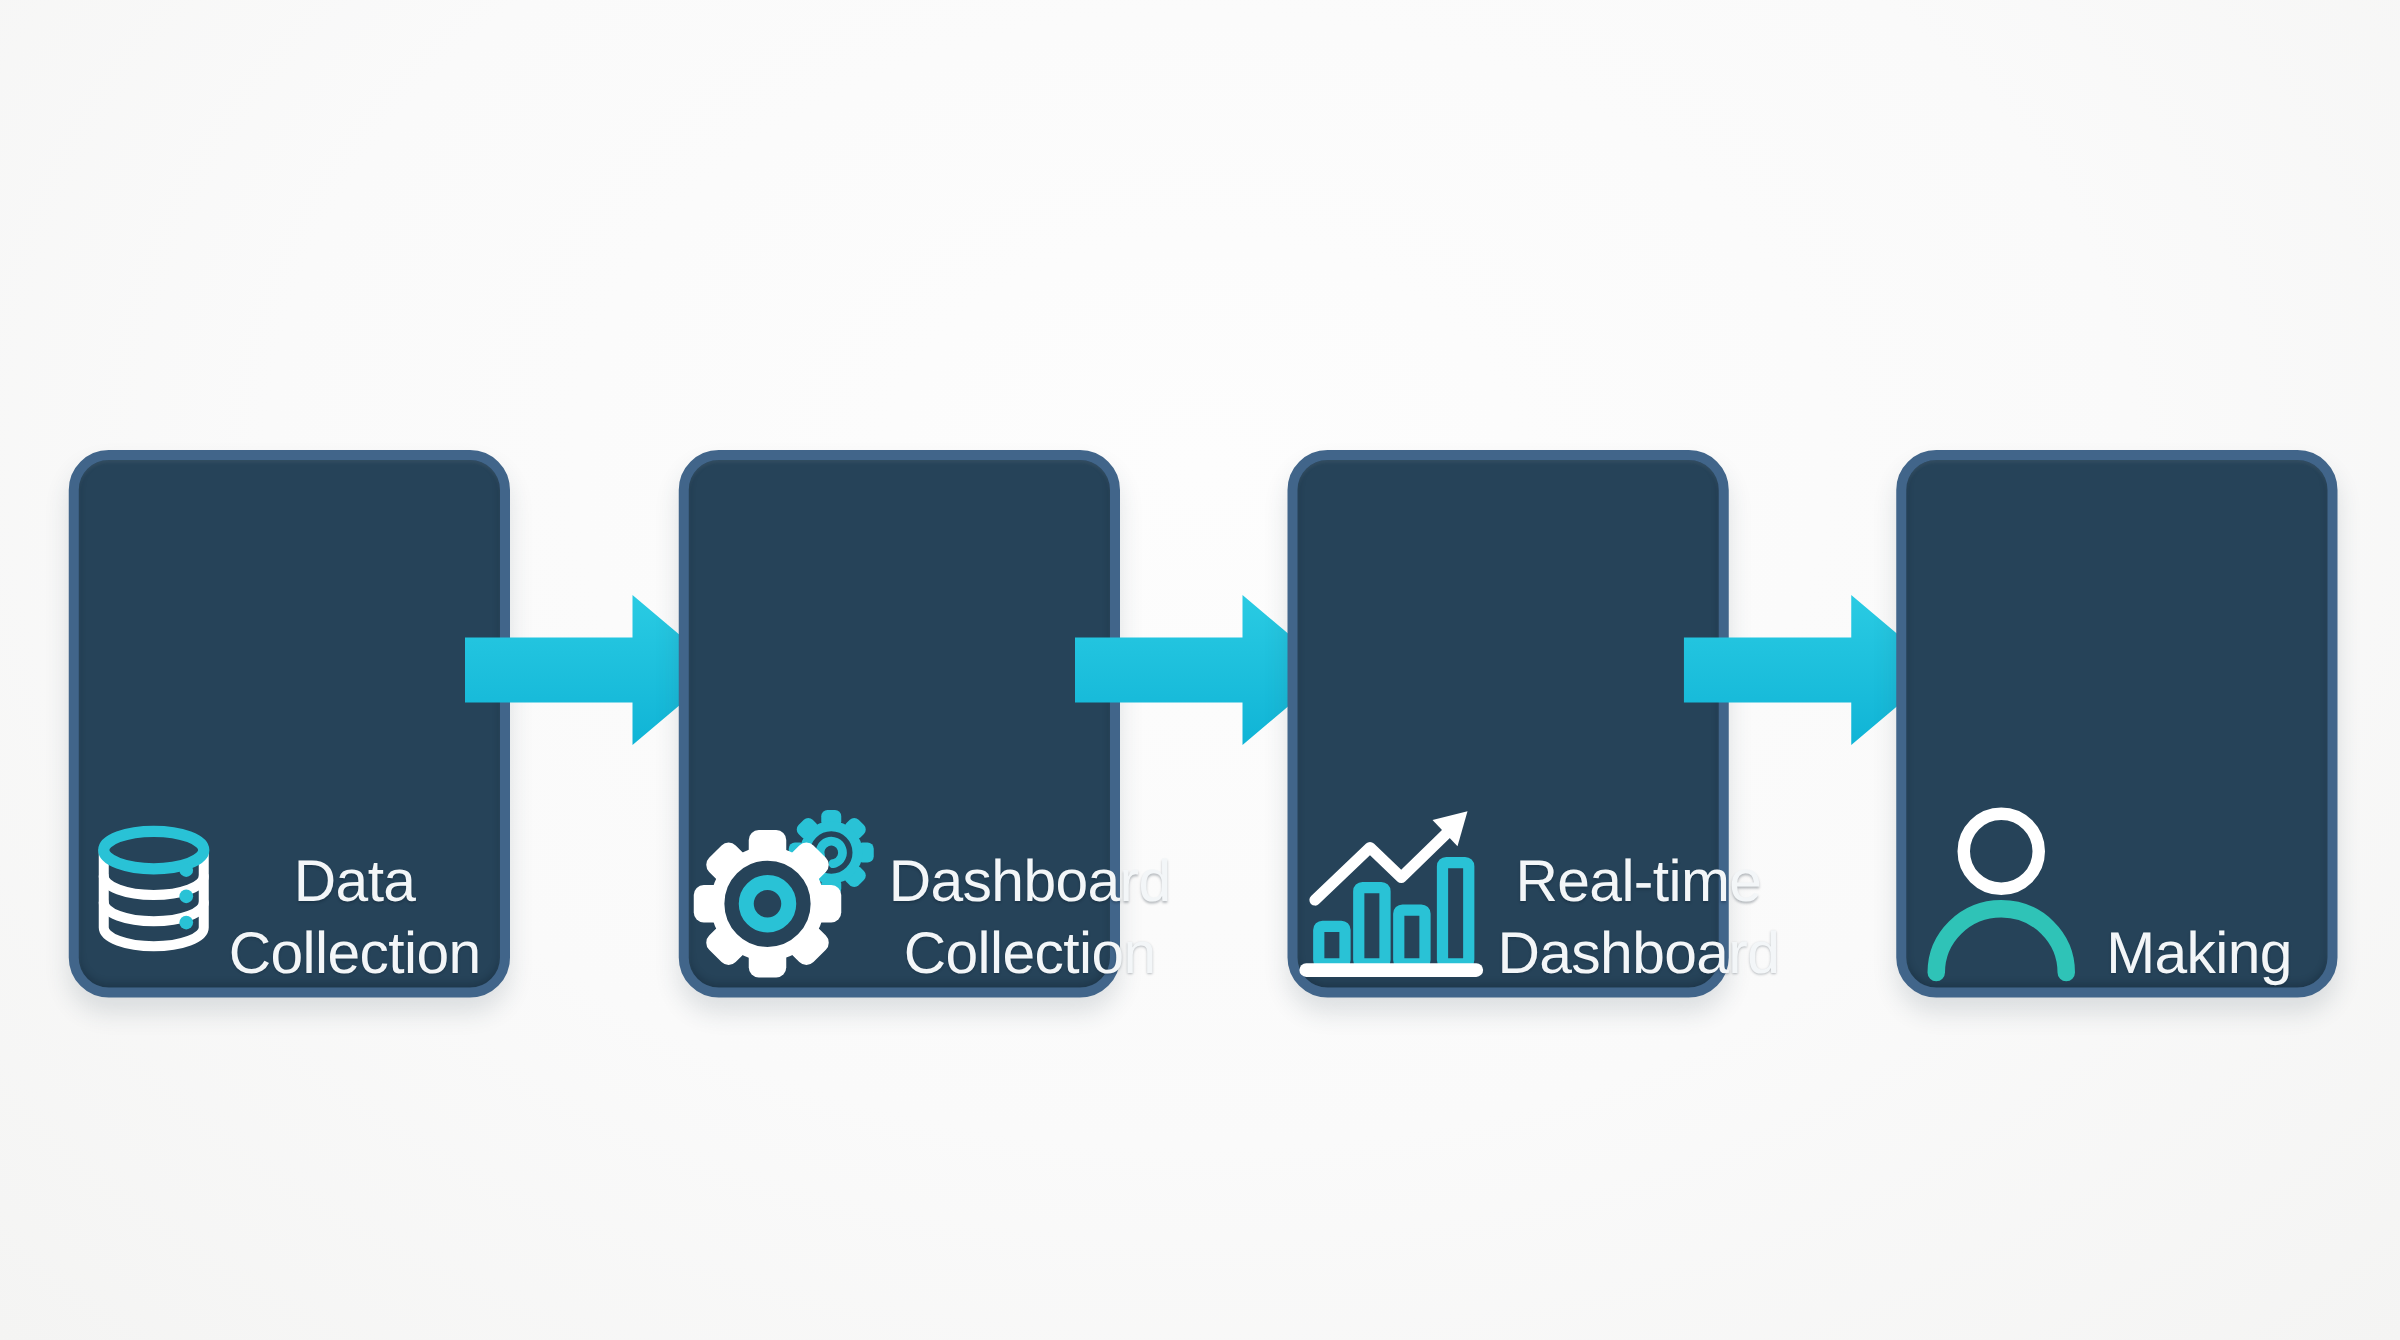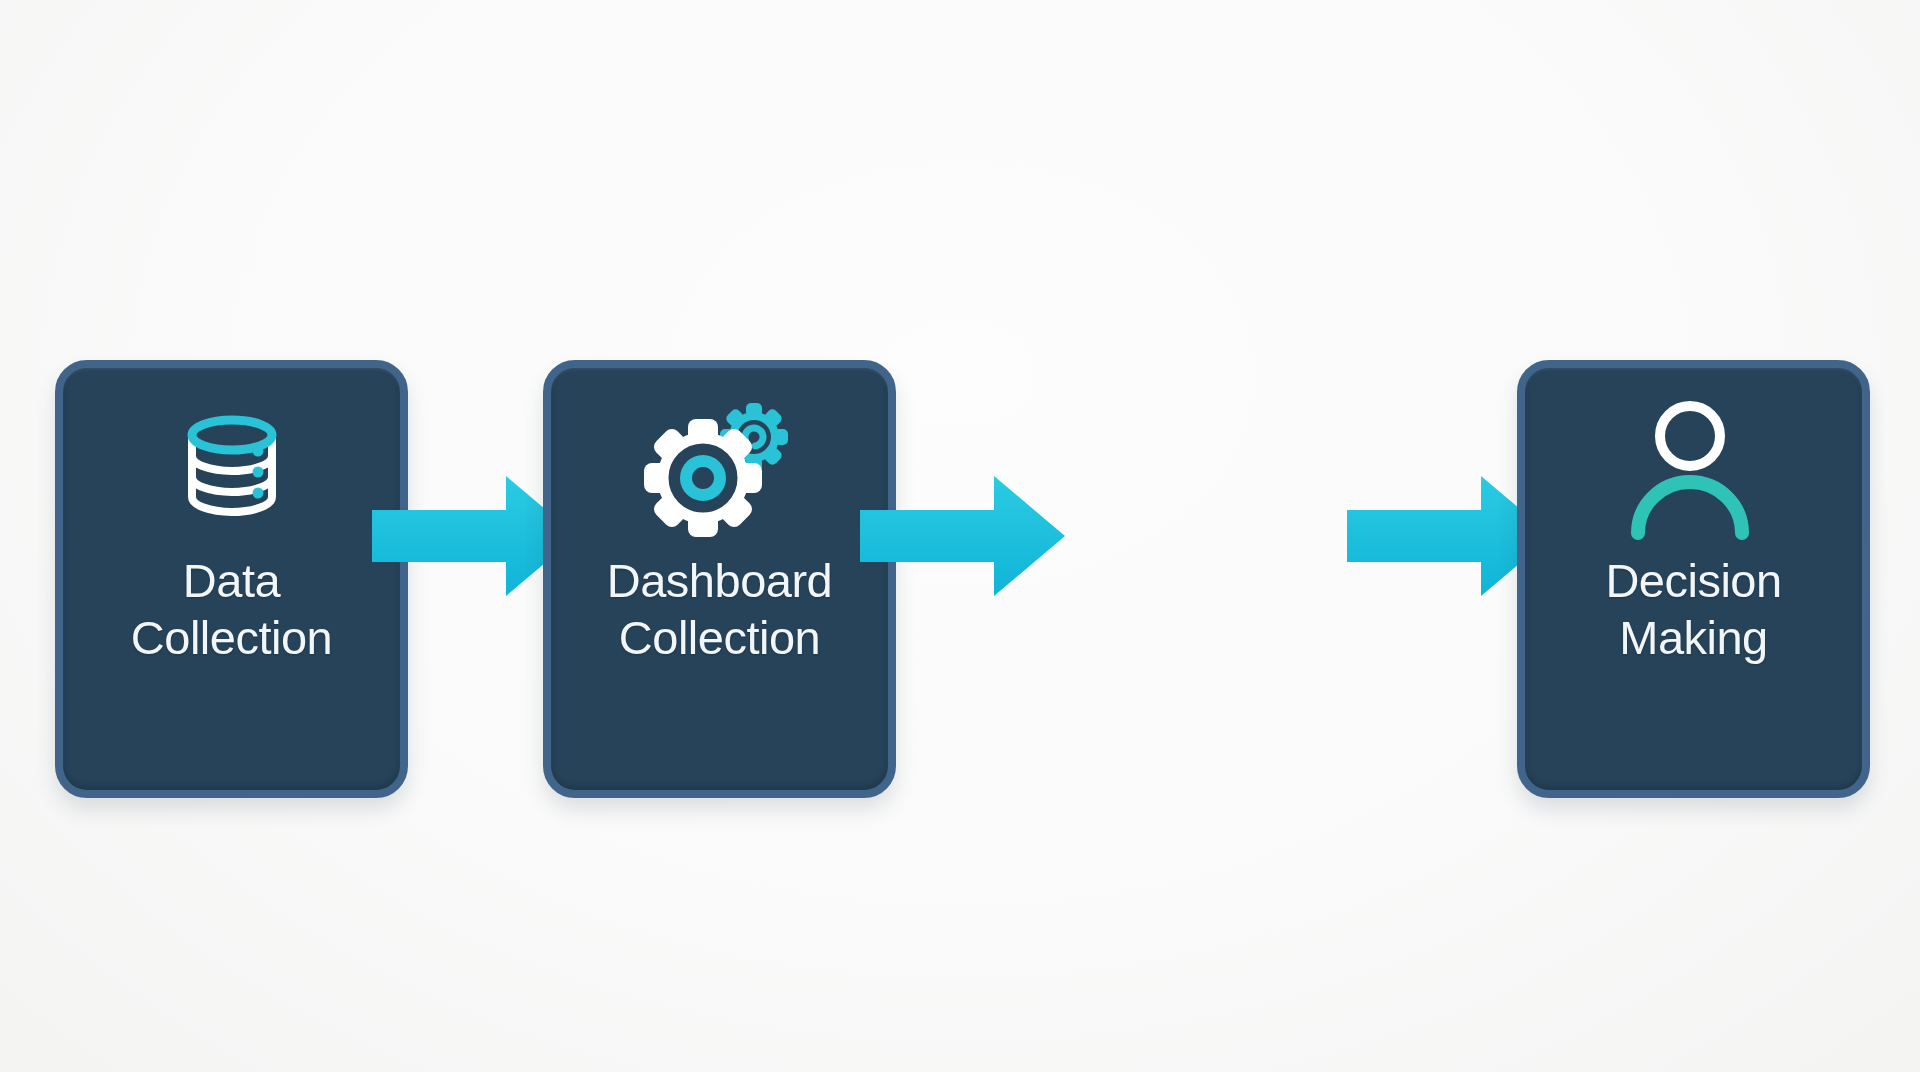--- a/index.html
+++ b/index.html
@@ -21,22 +21,22 @@
     width: 353px;
     height: 438px;
     box-sizing: border-box;
     background: var(--box-fill);
     border: 8px solid var(--box-border);
     border-radius: 32px;
     box-shadow: 0 12px 20px rgba(44, 62, 80, 0.14),
                 inset 0 2px 3px rgba(255, 255, 255, 0.07),
                 inset 0 -3px 6px rgba(8, 20, 32, 0.25);
     display: flex;
-    flex-direction: column;
-    align-items: center;
+    flex-direction: row;
+    align-items: flex-end;
   }
   .step-box.pos-1 { left: 55px; }
   .step-box.pos-2 { left: 543px; }
   .step-box.pos-3 { left: 1030px; }
   .step-box.pos-4 { left: 1517px; }
 
   .icon-area {
     margin-top: 27px;
     height: 150px;
     display: flex;
@@ -148,31 +148,47 @@
     <div class="step-label">
       <span>Dashboard</span>
       <span>Collection</span>
     </div>
   </div>
 
   <svg class="flow-arrow pos-2" viewBox="0 0 205 120">
     <polygon points="0,34 134,34 134,0 205,60 134,120 134,86 0,86" fill="url(#arrowGrad)"></polygon>
   </svg>
 
+  <div class="step-box pos-3">
+    <div class="icon-area">
+      <svg width="160" height="150" viewBox="0 0 160 150">
+        <rect class="stroke-teal" stroke-width="9" x="17" y="101" width="21" height="30" rx="3"></rect>
+        <rect class="stroke-teal" stroke-width="9" x="49" y="70" width="21" height="61" rx="3"></rect>
+        <rect class="stroke-teal" stroke-width="9" x="81" y="88" width="21" height="43" rx="3"></rect>
+        <rect class="stroke-teal" stroke-width="9" x="116" y="50" width="21" height="81" rx="3"></rect>
+        <line class="stroke-white" stroke-width="11" stroke-linecap="round" x1="7" y1="136" x2="143" y2="136"></line>
+        <polyline class="stroke-white" stroke-width="9" stroke-linecap="round" stroke-linejoin="round" points="14,80 58,38 83,62 121,25"></polyline>
+        <polygon class="fill-white" points="136,9 108,16 128,37"></polygon>
+      </svg>
+    </div>
+    <div class="step-label">
+      <span>Real-time</span>
+      <span>Dashboard</span>
+    </div>
+  </div>
 
   <svg class="flow-arrow pos-3" viewBox="0 0 205 120">
     <polygon points="0,34 134,34 134,0 205,60 134,120 134,86 0,86" fill="url(#arrowGrad)"></polygon>
   </svg>
 
   <div class="step-box pos-4">
     <div class="icon-area">
       <svg width="160" height="150" viewBox="0 0 160 150">
         <circle class="stroke-white" stroke-width="10" cx="76" cy="41" r="30"></circle>
         <path class="stroke-teal-green" stroke-width="14" stroke-linecap="round" d="M 24 138 A 52 51 0 0 1 128 138"></path>
       </svg>
     </div>
     <div class="step-label">
-      <span>Decision</span>
       <span>Making</span>
     </div>
   </div>
 
 </div>
 
 </body></html>

